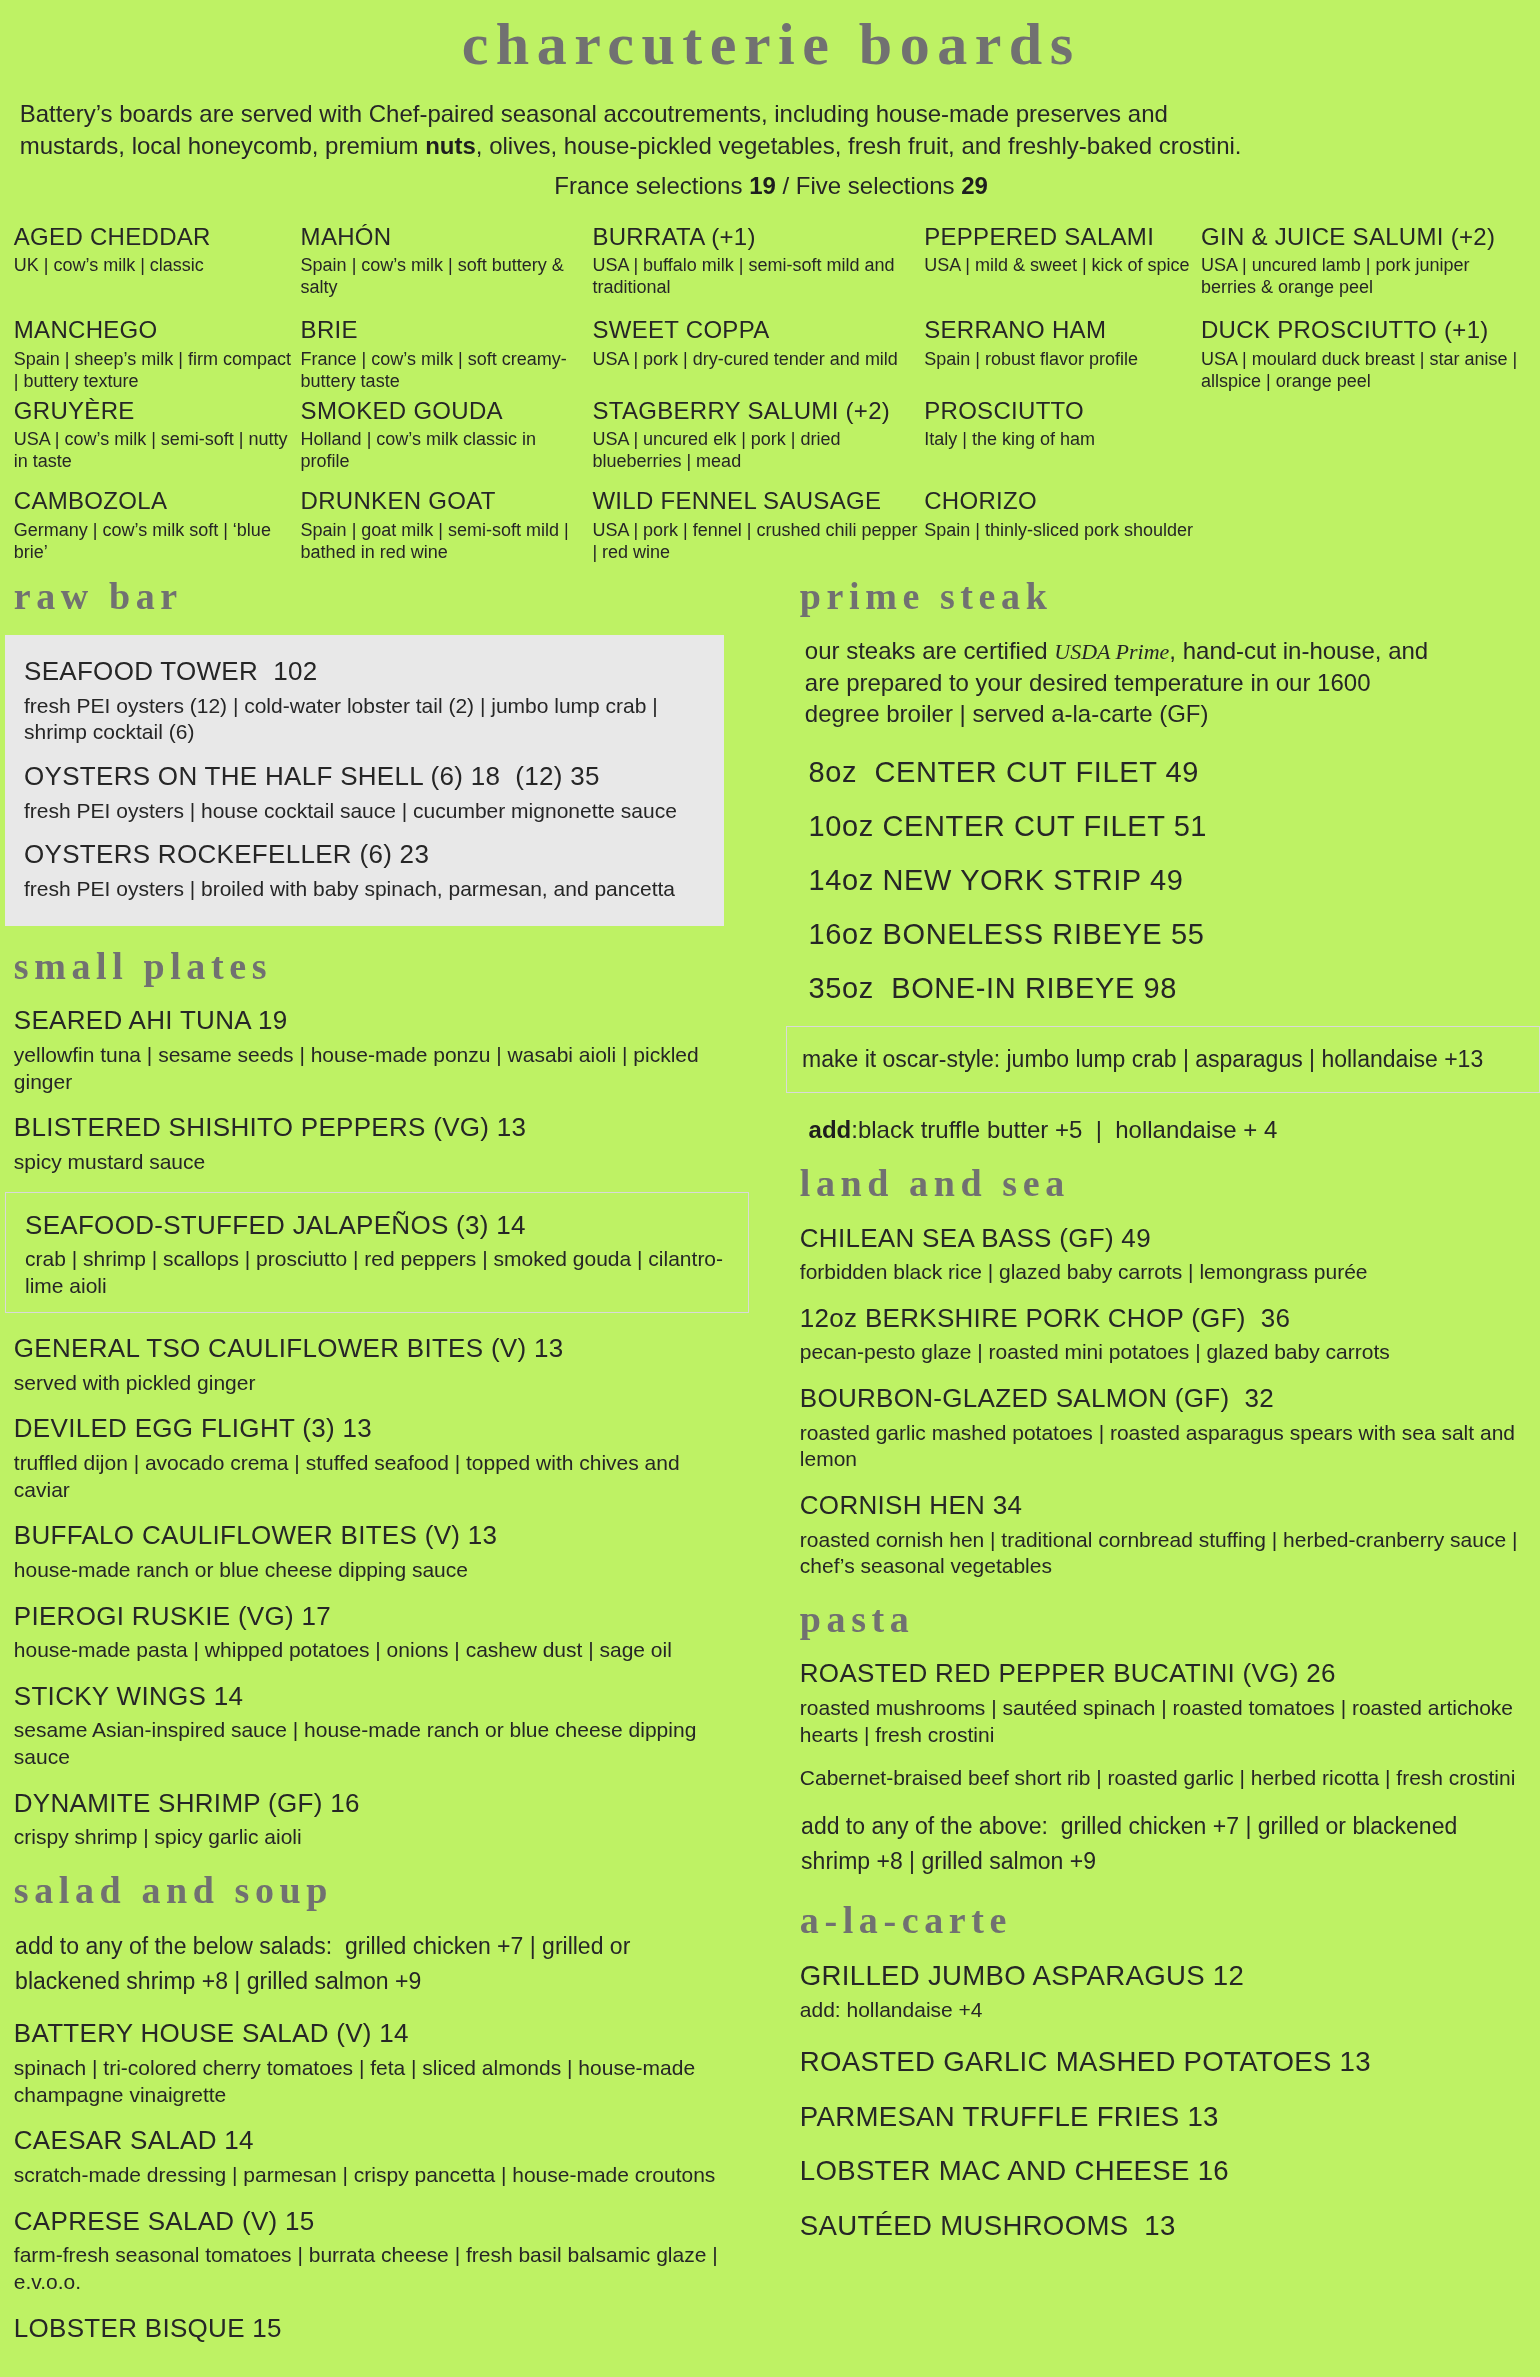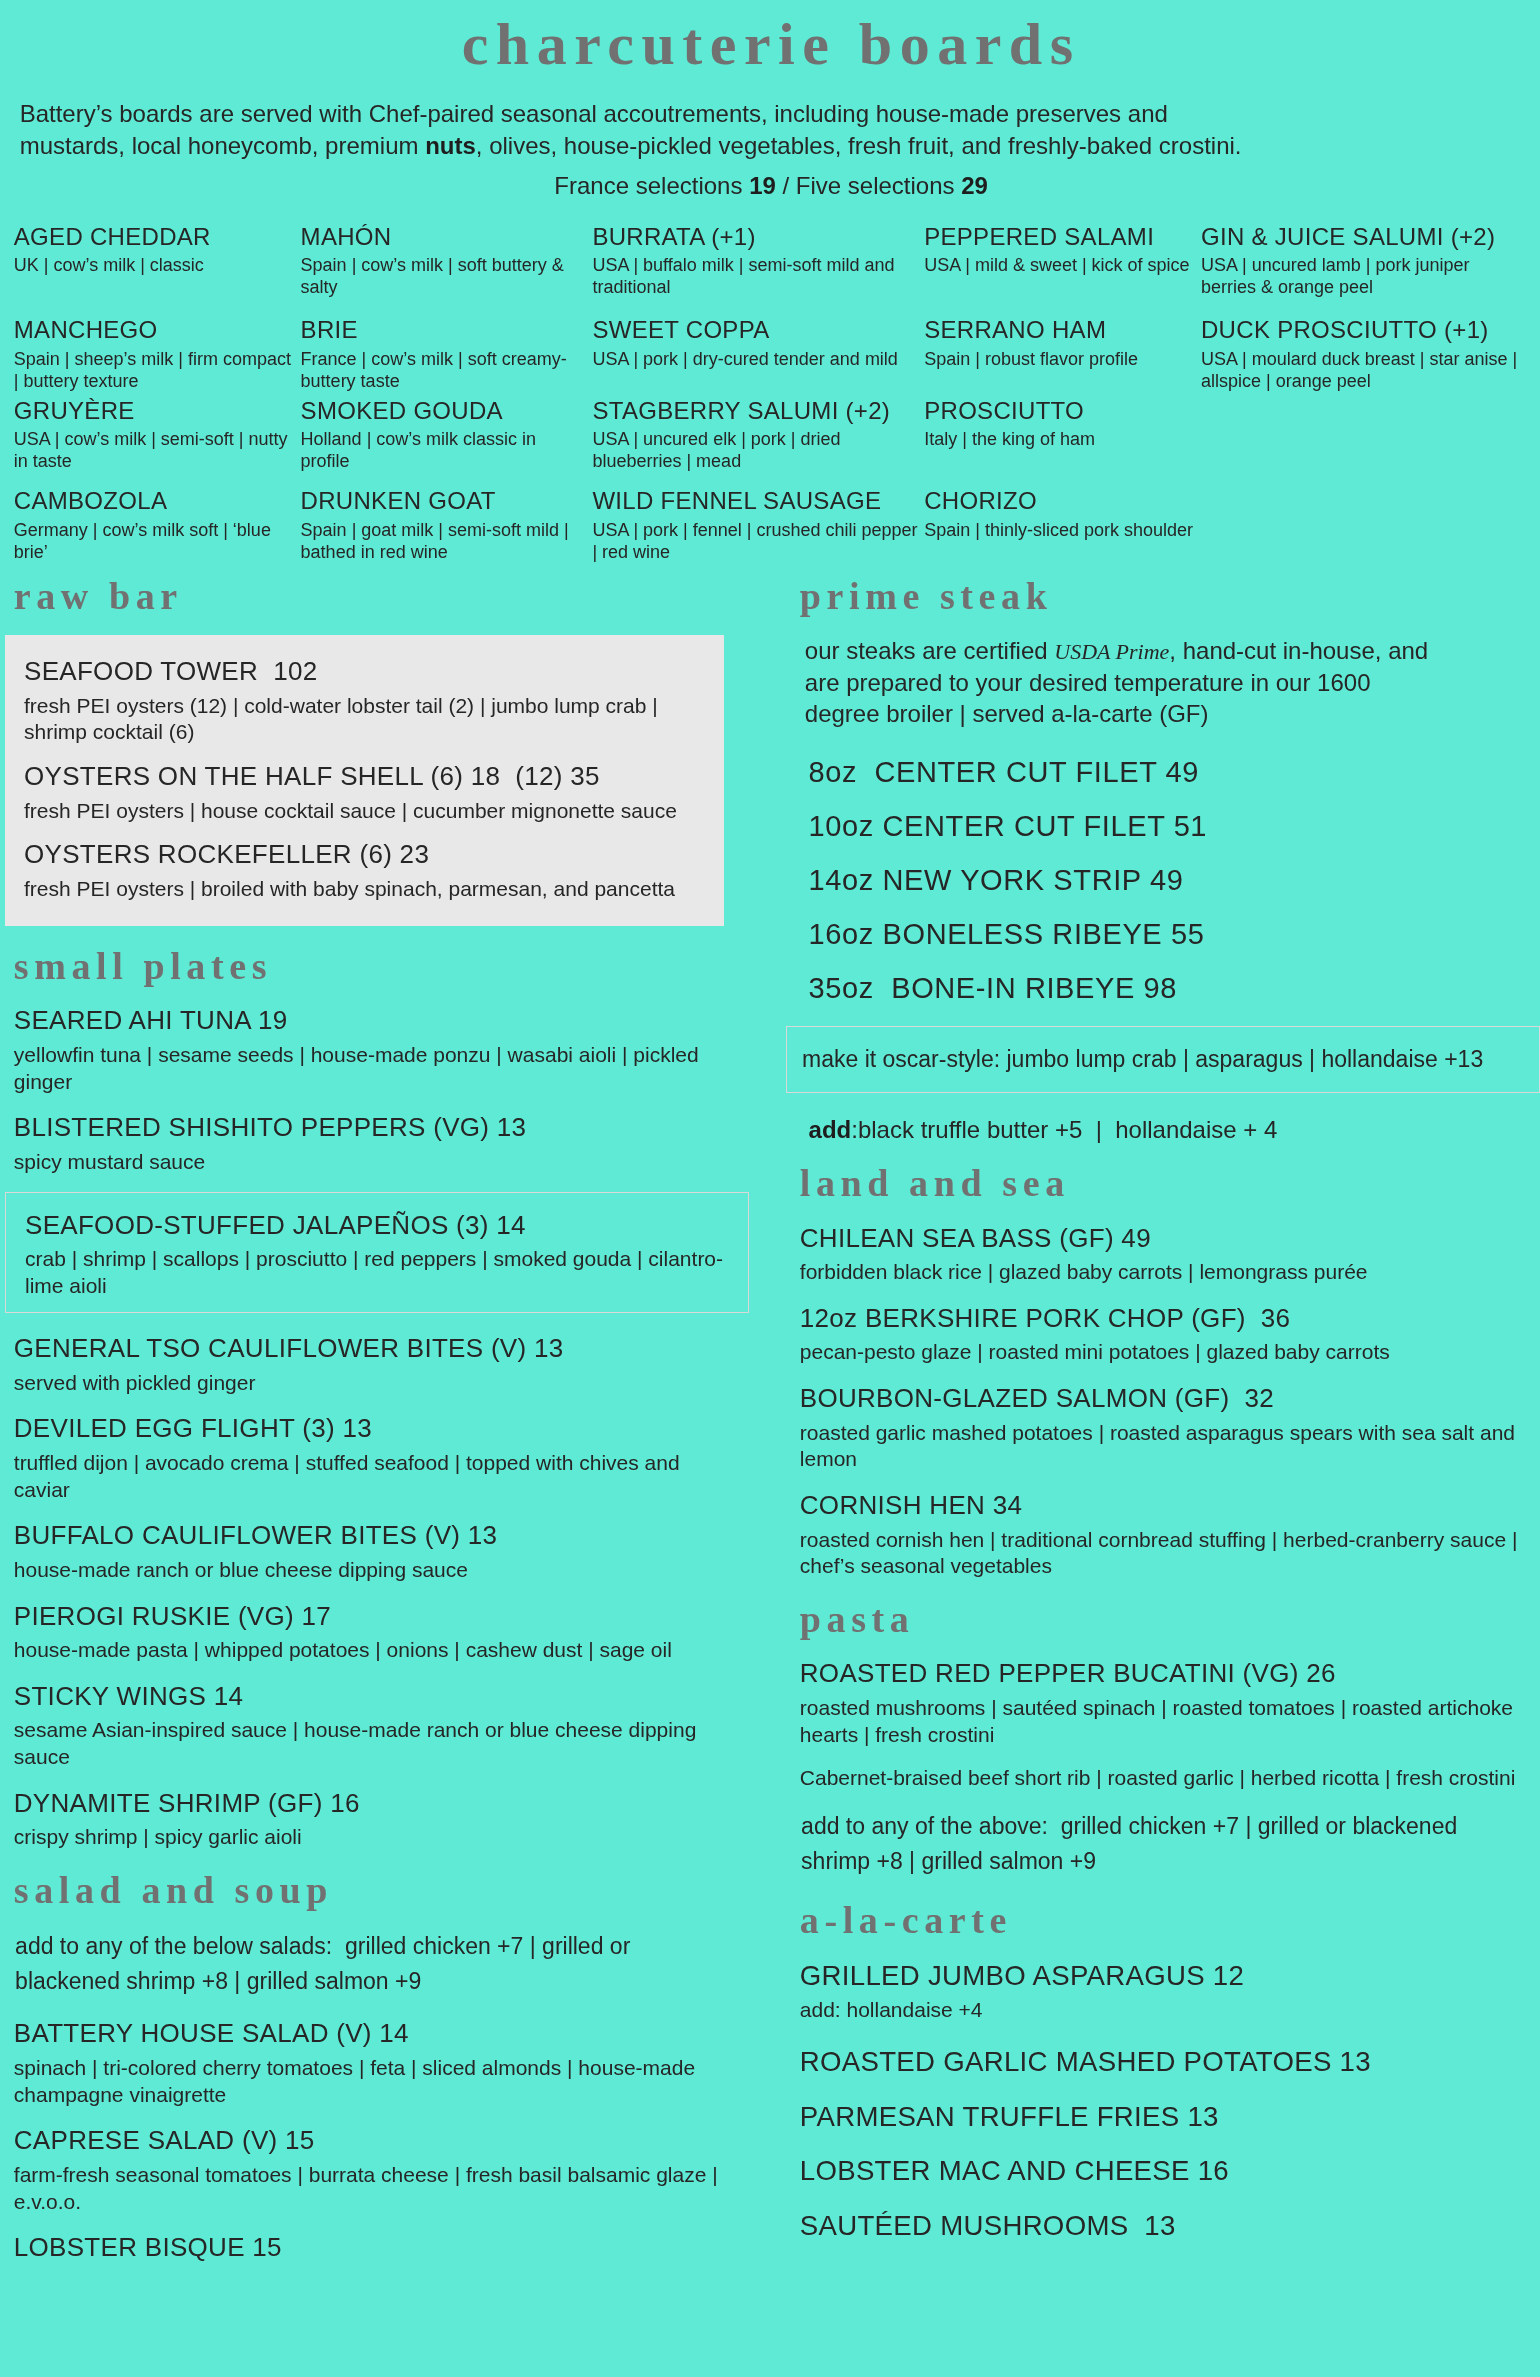--- a/index.html
+++ b/index.html
@@ -1,19 +1,19 @@
 <!DOCTYPE html>
 <html style="font-size:10px"><head>
 <meta charset="utf-8">
 <title>Menu</title>
 <style>
   html,body{margin:0;padding:0;background:#ffffff;}
   #page{
     width:1541px;height:2377px;box-sizing:border-box;position:relative;
-    background:#5eead4;color:#262626;overflow:hidden;
+    background:#bef264;color:#262626;overflow:hidden;
     font-family:"Liberation Sans",sans-serif;
     padding:10px 12.5px 0 13.8px;
   }
   .serif{font-family:"Liberation Serif",serif;font-weight:700;color:#717171;}
   .page-title{font-size:60px;text-align:center;margin:0 0 19px 0;letter-spacing:7.5px;}
   .intro{font-size:24px;line-height:1.34;margin:0 auto 2.5px auto;max-width:1503px;}
   .intro b,.selections b,.add-line b{font-weight:700;color:#1e1e1e;}
   .selections{font-size:24px;text-align:center;margin:10px 0 22.5px 0;}
 
   .charc-grid{display:grid;grid-template-columns:283px 288px 328px 273px auto;column-gap:3.8px;margin-bottom:1.3px;}
@@ -217,20 +217,24 @@
       </div>
 
       <h2 class="serif sec-head mt">salad and soup</h2>
       <p class="note">add to any of the below salads:  grilled chicken +7 | grilled or blackened shrimp +8 | grilled salmon +9</p>
 
       <div class="mi">
         <div class="mi-name">BATTERY HOUSE SALAD (V) 14</div>
         <div class="mi-desc">spinach | tri-colored cherry tomatoes | feta | sliced almonds | house-made champagne vinaigrette</div>
       </div>
       <div class="mi">
+        <div class="mi-name">CAESAR SALAD 14</div>
+        <div class="mi-desc">scratch-made dressing | parmesan | crispy pancetta | house-made croutons</div>
+      </div>
+      <div class="mi">
         <div class="mi-name">CAPRESE SALAD (V) 15</div>
         <div class="mi-desc">farm-fresh seasonal tomatoes | burrata cheese | fresh basil balsamic glaze | e.v.o.o.</div>
       </div>
       <div class="mi">
         <div class="mi-name">LOBSTER BISQUE 15</div>
 
       </div>
     </div>
 
     <div class="col-right">

